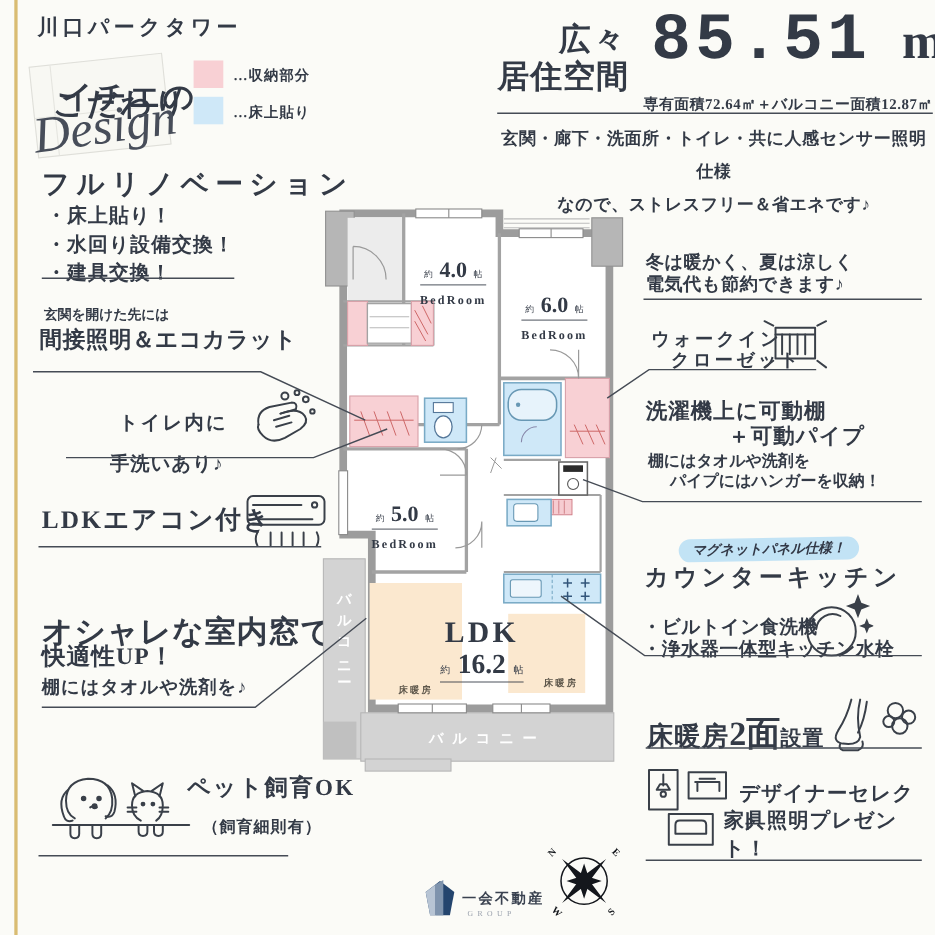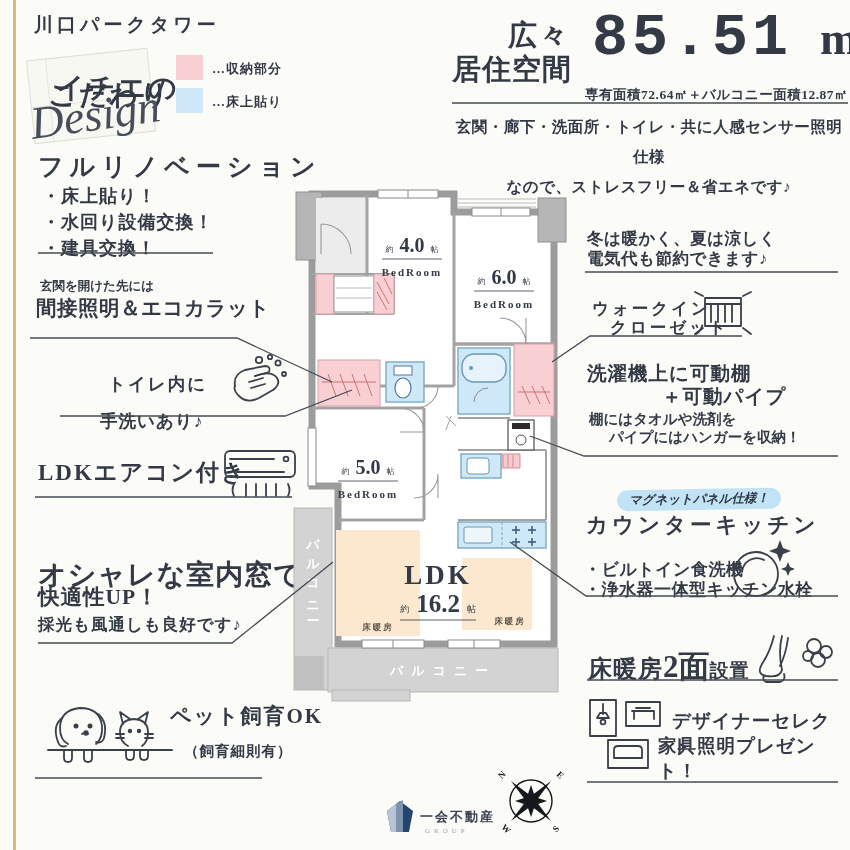--- a/index.html
+++ b/index.html
@@ -144,21 +144,21 @@
       <rect x="3" y="3" width="70" height="26" rx="5"></rect>
       <path d="M 8,11 H 52"></path>
         <circle cx="64" cy="11" r="2.4"></circle>
       <path d="M 14,24 H 62"></path>
       <path d="M 12,36 q -3,6 0,12 M 24,36 v 12 M 34,36 v 12 M 44,36 v 12 M 54,36 v 12 M 66,36 q 3,6 0,12"></path>
     </g>
   </svg>
 
   <div class="abs win1 b">オシャレな室内窓で</div>
   <div class="abs win2 b">快適性UP！</div>
-  <div class="abs win3 b">採光も風通しも良好です♪</div>
+  <div class="abs win3 b">棚にはタオルや洗剤を♪</div>
 
   <svg class="abs" style="left:46px;top:700px" width="128" height="80" viewBox="0 0 128 80">
     <g class="ic" stroke-width="2">
       <path d="M 22,44 Q 14,40 14,28 Q 14,10 34,8 Q 54,8 56,26 Q 57,38 50,44"></path>
       <path d="M 16,18 Q 6,26 12,42 Q 14,48 20,46"></path>
       <path d="M 52,14 Q 62,22 58,38 Q 56,44 50,42"></path>
       <circle cx="30" cy="26" r="1.6" fill="#3a4049"></circle>
         <circle cx="44" cy="26" r="1.6" fill="#3a4049"></circle>
       <path d="M 36,34 q 3,-2 6,0"></path>
         <circle cx="40" cy="33" r="1.8" fill="#3a4049"></circle>

